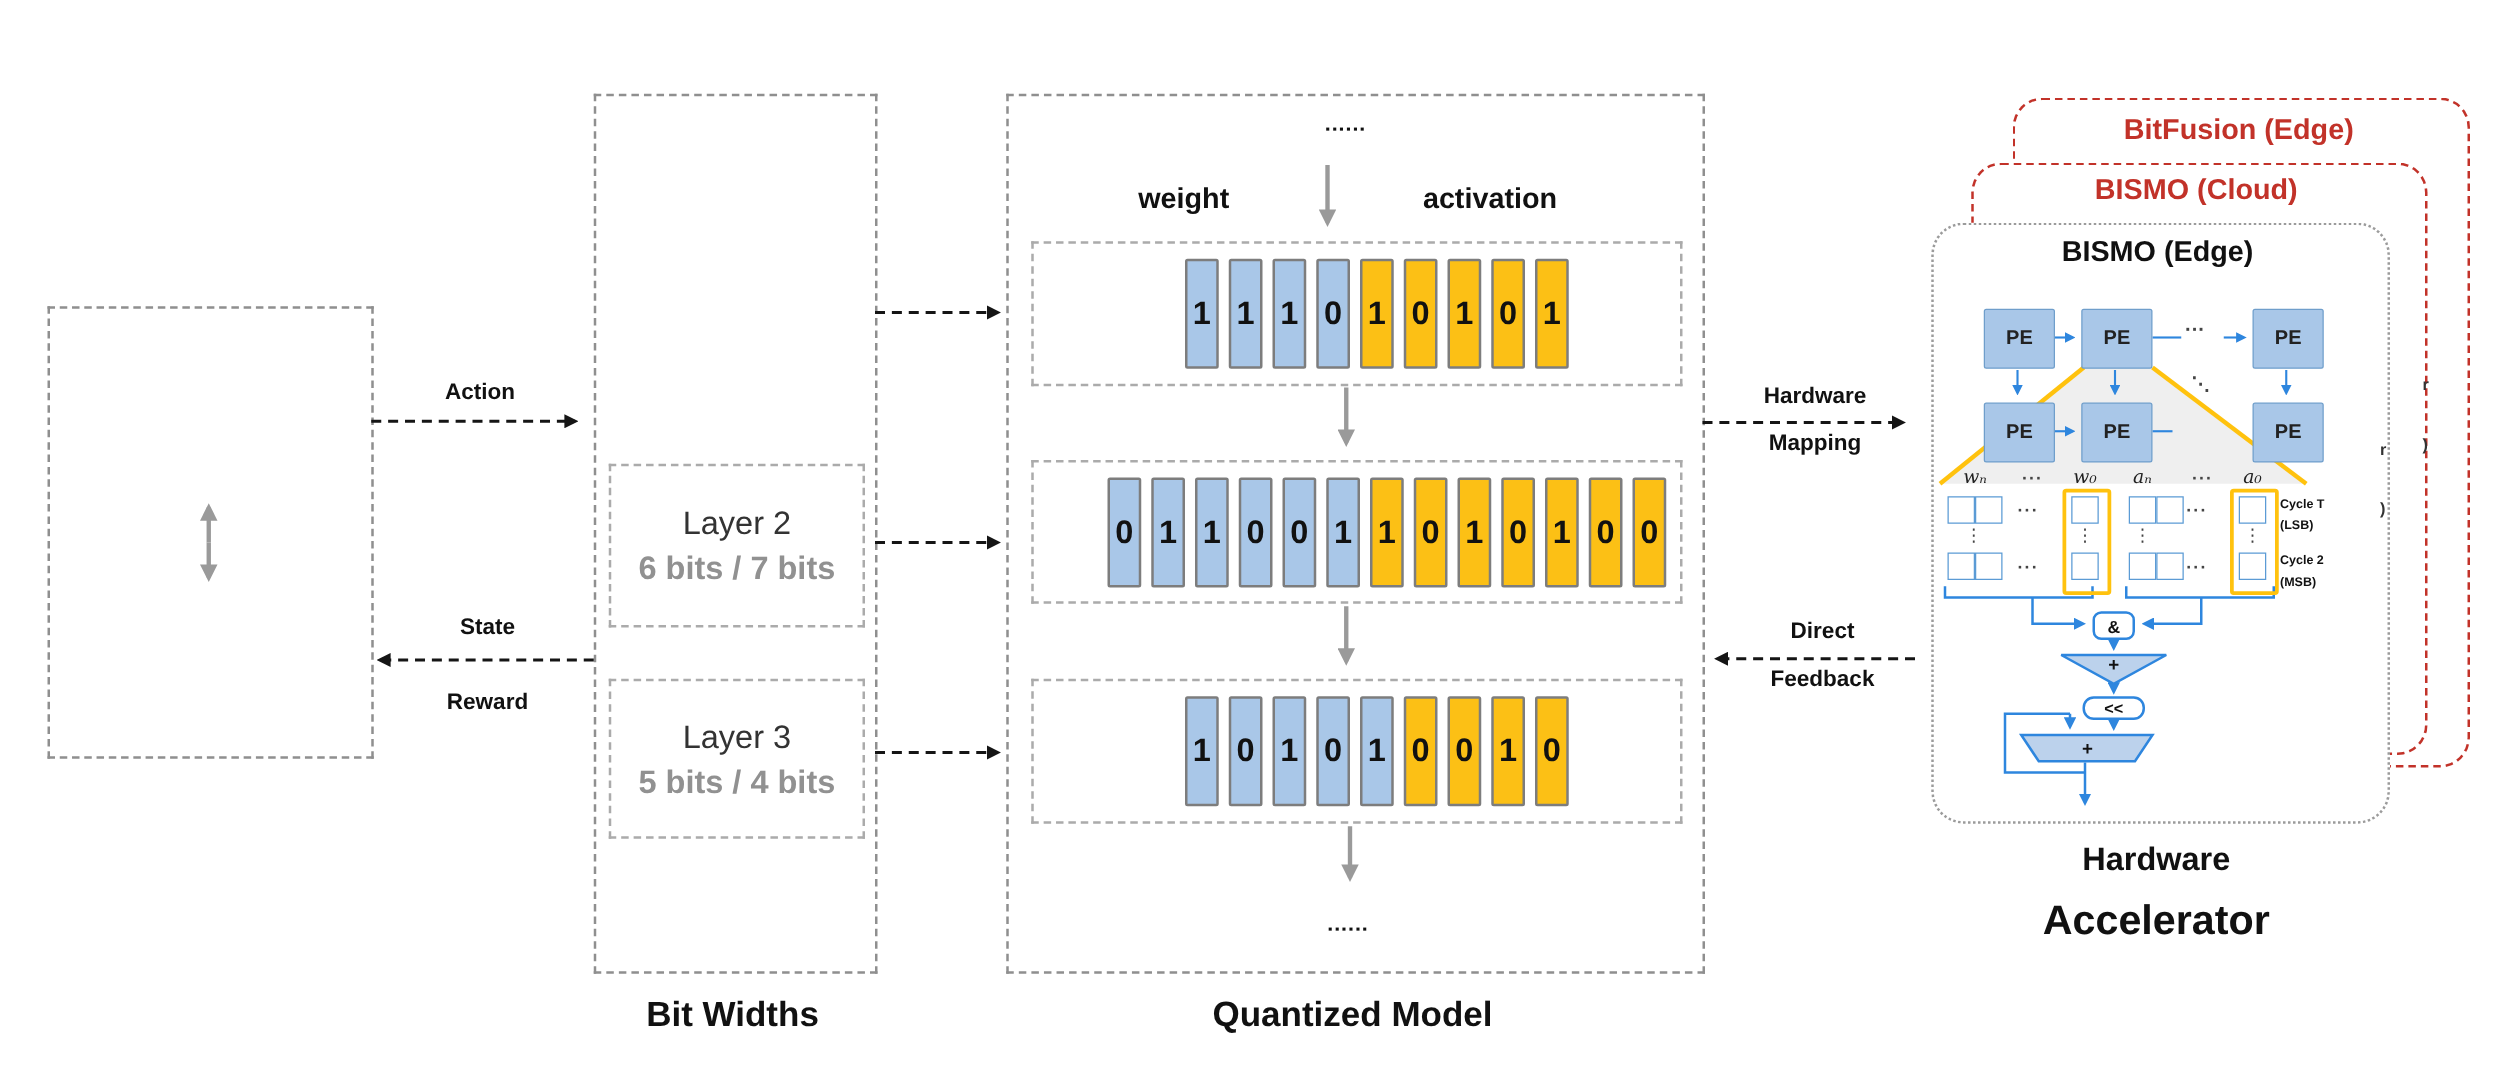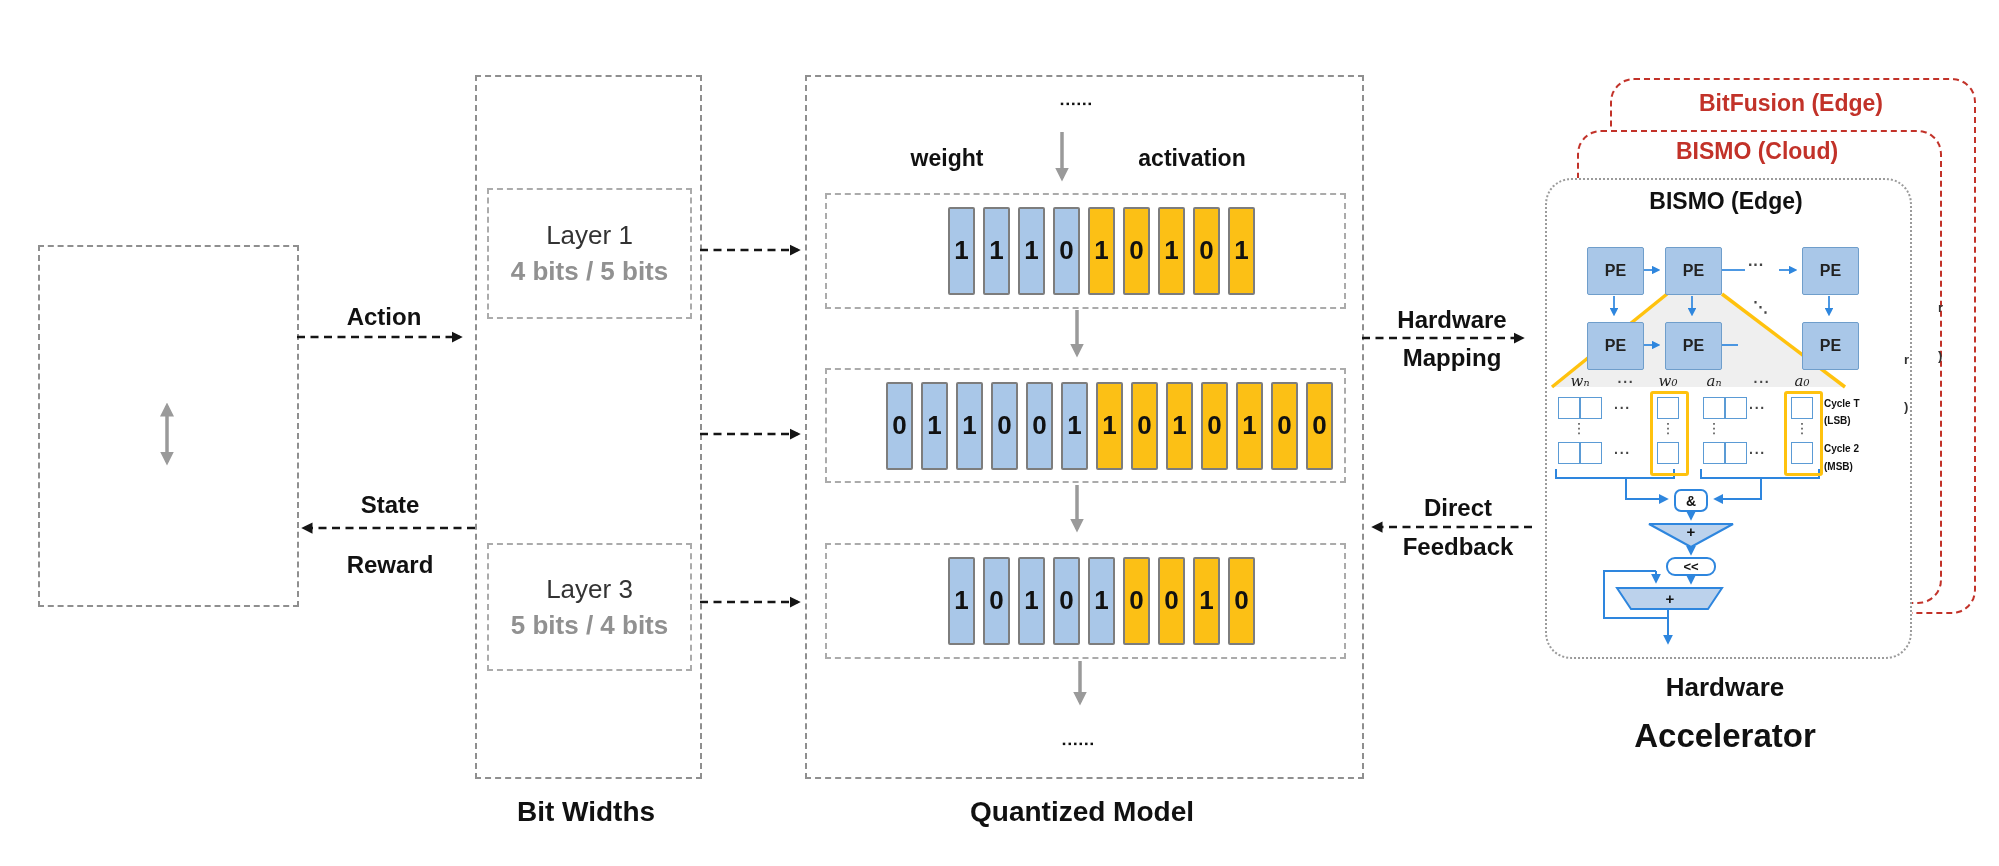--- a/index.html
+++ b/index.html
@@ -12,21 +12,21 @@
   .subcard{position:absolute;border:2px dashed #ababab;display:flex;flex-direction:column;
            align-items:center;justify-content:center;z-index:3;}
   .layer-title{font-size:26px;color:#333;}
   .layer-bits{font-size:26px;font-weight:bold;color:#919191;margin-top:5px;}
   
   .agent-box{position:absolute;border:2.5px solid #1a1a1a;text-align:center;
              font-weight:bold;font-size:29px;z-index:3;}
   .critic{background:var(--critic-fill);}
   .actor{background:var(--actor-fill);}
   
-  .arrow-label{position:absolute;font-weight:bold;font-size:24px;color:#111;z-index:5;}
+  .arrow-label{position:absolute;font-weight:bold;font-size:18px;color:#111;z-index:5;}
   .caption{position:absolute;font-weight:bold;font-size:28px;color:#111;z-index:5;}
   .small-label{position:absolute;font-weight:bold;font-size:23px;color:#111;z-index:5;}
   .ellipsis{position:absolute;font-size:10px;letter-spacing:2px;color:#111;z-index:5;font-weight:bold;}
   
   .bit-row{position:absolute;display:flex;column-gap:8px;z-index:5;}
   .bit-cell{width:23px;height:84px;border:2px solid #7d7d7d;border-radius:2px;
             font-weight:bold;font-size:26px;line-height:82px;text-align:center;color:#111;}
   .bit-cell.w{background:var(--weight-cell);}
   .bit-cell.a{background:var(--activation-cell);}
   
@@ -137,23 +137,23 @@
     <text x="1670" y="604" style="font:bold 15px 'Liberation Sans',sans-serif;" text-anchor="middle" fill="#111">+</text>
   </svg>
 
   <div class="panel" style="left:38px;top:245px;width:257px;height:358px;"></div>
 
   <div class="arrow-label cx" style="left:384px;top:303px;">Action</div>
   <div class="arrow-label cx" style="left:390px;top:491px;">State</div>
   <div class="arrow-label cx" style="left:390px;top:551px;">Reward</div>
 
   <div class="panel" style="left:475px;top:75px;width:223px;height:700px;"></div>
-  <div class="subcard" style="left:487px;top:188px;width:201px;height:127px;">
-    <div class="layer-title">Layer 1</div>
-    <div class="layer-bits">4 bits / 5 bits</div>
+  <div class="subcard" style="left:487px;top:371px;width:201px;height:127px;">
+    <div class="layer-title">Layer 2</div>
+    <div class="layer-bits">6 bits / 7 bits</div>
   </div>
   <div class="subcard" style="left:487px;top:543px;width:201px;height:124px;">
     <div class="layer-title">Layer 3</div>
     <div class="layer-bits">5 bits / 4 bits</div>
   </div>
   <div class="caption cx" style="left:586px;top:796px;">Bit Widths</div>
 
   <div class="panel" style="left:805px;top:75px;width:555px;height:700px;"></div>
   <div class="ellipsis cx" style="left:1077px;top:98px;">▪▪▪▪▪▪</div>
   <div class="small-label cx" style="left:947px;top:145px;">weight</div>

